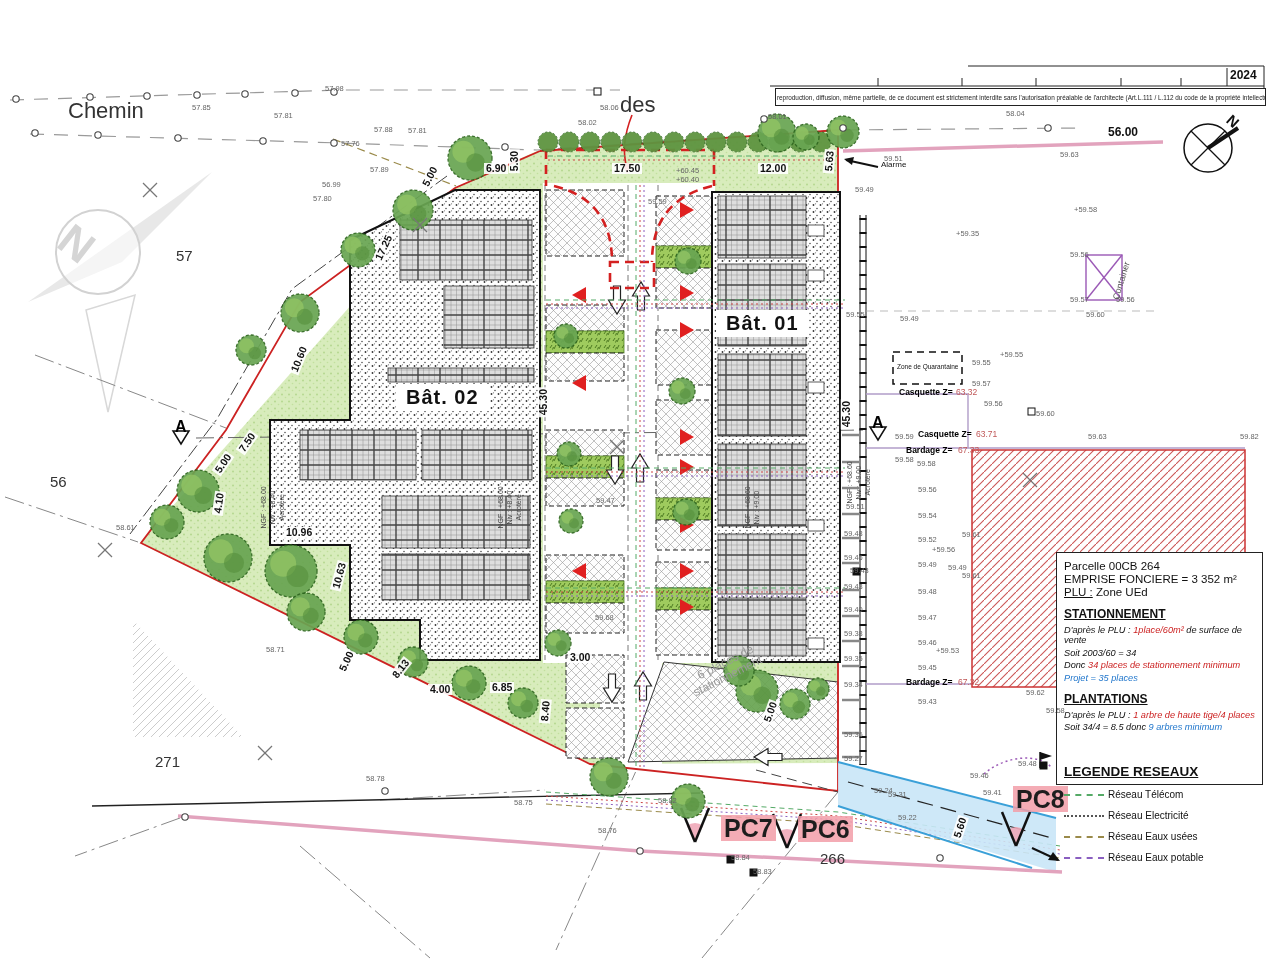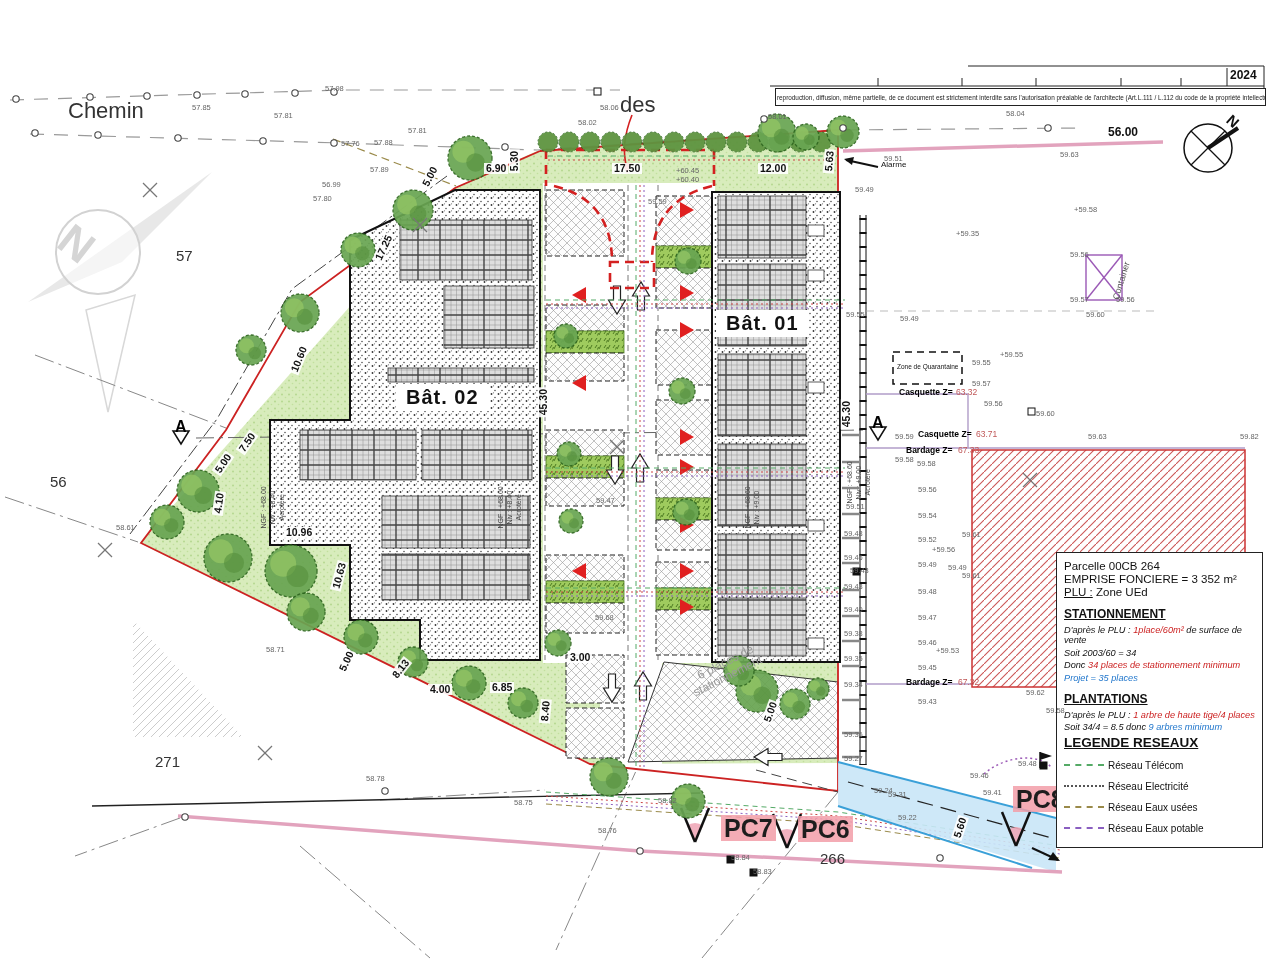--- a/index.html
+++ b/index.html
@@ -10,30 +10,30 @@
   .lbl{position:absolute;white-space:nowrap;line-height:1;transform-origin:0 50%;}
   .elev{font-size:7.5px;color:#666;}
   .dim{font-size:10.5px;color:#111;font-weight:700;background:rgba(255,255,255,.9);padding:0 2px;}
   .bat{position:absolute;background:#fff;font-weight:700;font-size:20px;color:#111;
        padding:2px 10px;letter-spacing:1px;}
   .pc{position:absolute;background:rgba(242,158,168,.85);font-weight:700;font-size:25px;
       color:#1d1d1d;line-height:1.05;padding:0 3px;}
   #copyrightbox{position:absolute;left:775px;top:88px;width:489px;height:16px;border:1px solid #222;
       background:#fff;font-size:6.4px;color:#222;display:flex;align-items:center;justify-content:center;
       overflow:hidden;white-space:nowrap;}
-  #infobox{position:absolute;left:1056px;top:552px;width:207px;height:296px;border:1.5px solid #222;
+  #infobox{position:absolute;left:1056px;top:552px;width:207px;height:233px;border:1.5px solid #222;
       background:#fff;box-sizing:border-box;padding:6px 7px;font-size:11.5px;color:#111;}
   .ib-line{margin:1px 0;}
   .ib-u{text-decoration:underline;}
   .ib-h{font-weight:700;text-decoration:underline;font-size:12px;margin:9px 0 4px;}
   .ib-body{font-size:9.2px;font-style:italic;margin:2.5px 0;}
   .ind1{}
   .red{color:#cc2222;}
   .blue{color:#2277cc;}
-  .ib-leg-h{font-weight:700;text-decoration:underline;font-size:13.5px;margin:2px 0 4px;}
+  .ib-leg-h{font-weight:700;text-decoration:underline;font-size:13.5px;margin:32px 0 4px;}
   .net-row{display:flex;align-items:center;gap:4px;margin:10px 0;font-size:10px;}
   .net-dash{width:40px;height:0;border-top-style:dashed;border-top-width:2px;}
 </style>
 </head>
 <body>
 
 <div id="wrap">
 
 <svg id="plan-svg" width="1280" height="960" viewBox="0 0 1280 960">
   <defs>
@@ -596,21 +596,21 @@
           </div>
           <div class="net-row">
             <span class="net-dash" style="border-top-color: rgb(138, 95, 192); border-top-style: dashed;"></span>
             <span>Réseau Eaux potable</span>
           </div>
         </div>
   </div>
 <div class="lbl elev" style="left: 192px; top: 104px;">57.85</div>
       <div class="lbl elev" style="left: 274px; top: 112px;">57.81</div>
       <div class="lbl elev" style="left: 325px; top: 85px;">57.98</div>
-      <div class="lbl elev" style="left: 350px; top: 139px; padding-left: 24px;">57.88</div>
+      <div class="lbl elev" style="left: 350px; top: 126px; padding-left: 24px;">57.88</div>
       <div class="lbl elev" style="left: 408px; top: 127px;">57.81</div>
       <div class="lbl elev" style="left: 341px; top: 140px;">57.76</div>
       <div class="lbl elev" style="left: 370px; top: 166px;">57.89</div>
       <div class="lbl elev" style="left: 313px; top: 195px;">57.80</div>
       <div class="lbl elev" style="left: 322px; top: 181px;">56.99</div>
       <div class="lbl elev" style="left: 600px; top: 104px;">58.06</div>
       <div class="lbl elev" style="left: 578px; top: 119px;">58.02</div>
       <div class="lbl elev" style="left: 768px; top: 113px;">58.01</div>
       <div class="lbl elev" style="left: 1006px; top: 110px;">58.04</div>
       <div class="lbl elev" style="left: 648px; top: 198px;">59.59</div>

